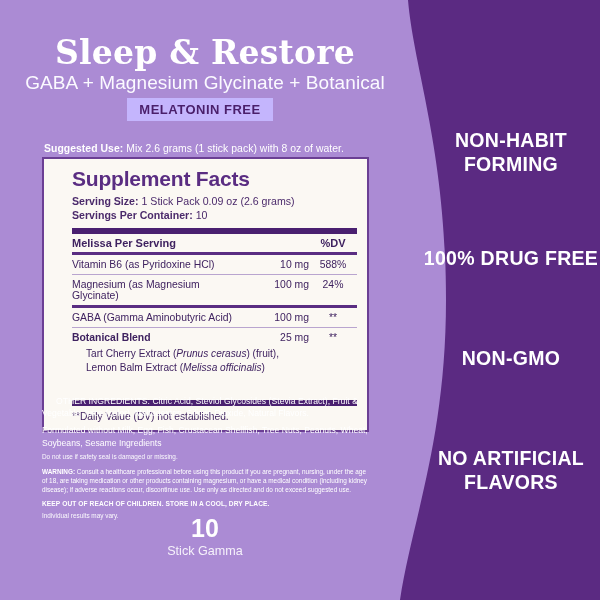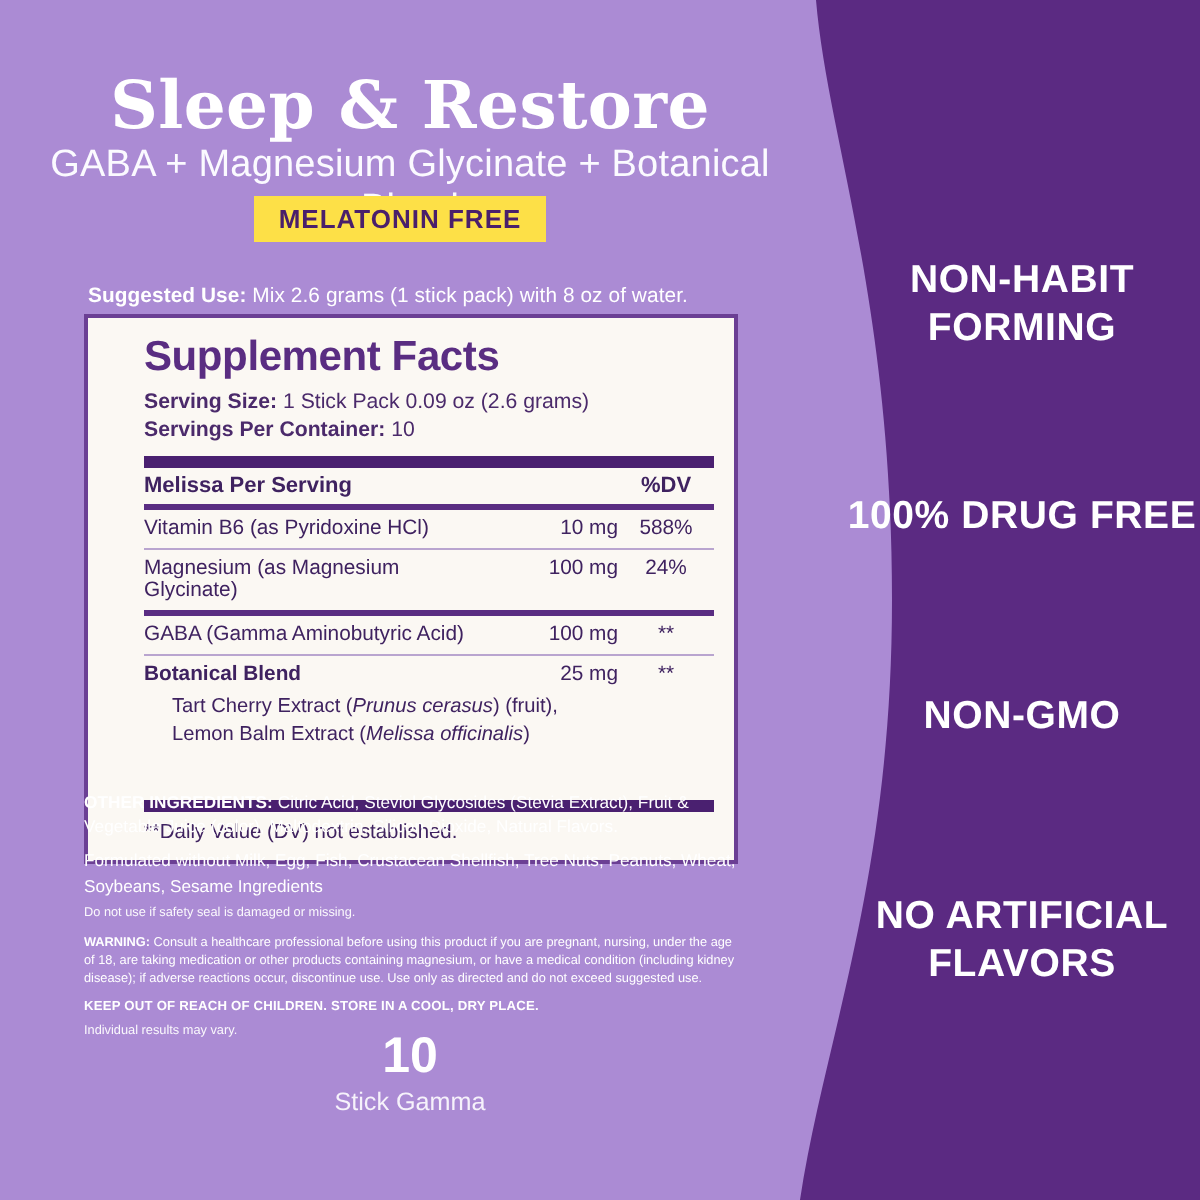--- a/index.html
+++ b/index.html
@@ -31,21 +31,21 @@
     position:absolute;top:33px;left:0;width:410px;text-align:center;
     font-family:"DejaVu Serif", serif;font-weight:bold;
     font-size:33px;color:#ffffff;letter-spacing:.2px;
   }
   #subtitle{
     position:absolute;top:72px;left:0;width:410px;text-align:center;
     font-size:19px;color:#fbfaff;letter-spacing:.1px;
   }
   #badge{
     position:absolute;top:98px;left:127px;width:146px;height:23px;
-    background:#fde047;color:#4a1f6b;
+    background:#c4b5fd;color:#4a1f6b;
     font-size:13px;font-weight:bold;letter-spacing:.5px;
     display:flex;align-items:center;justify-content:center;
   }
 
   #suggested{
     position:absolute;top:143px;left:44px;width:330px;
     font-size:10.4px;color:#ffffff;letter-spacing:.05px;
   }
   #suggested b{font-weight:bold;}
 
@@ -75,21 +75,21 @@
   .blend-sub{
     font-size:10.1px;color:#3f2260;line-height:1.42;
     padding:0 0 5px 14px;
   }
   .blend-sub i{font-style:italic;}
   #dv-note{font-size:10.2px;color:#3f2260;padding:5px 0 2px 0;}
 
   
   #fine{position:absolute;top:395px;left:42px;width:330px;color:#ffffff;}
   #other-ing{font-size:8.6px;line-height:1.42;letter-spacing:.02px;}
-  #other-ing b{font-weight:bold;}
+  #other-ing b{font-weight:normal;padding-left:14px;}
   #formulated{font-size:8.6px;line-height:1.42;margin-top:5px;}
   #seal{font-size:6.4px;line-height:1.4;margin-top:4px;opacity:.95;}
   #warning{font-size:6.4px;line-height:1.45;margin-top:5px;}
   #warning b{font-weight:bold;}
   #keepout{font-size:6.6px;font-weight:bold;margin-top:5px;letter-spacing:.1px;}
   #indiv{font-size:6.4px;margin-top:5px;opacity:.95;}
 
   
   #count{
     position:absolute;top:516px;left:0;width:410px;text-align:center;

